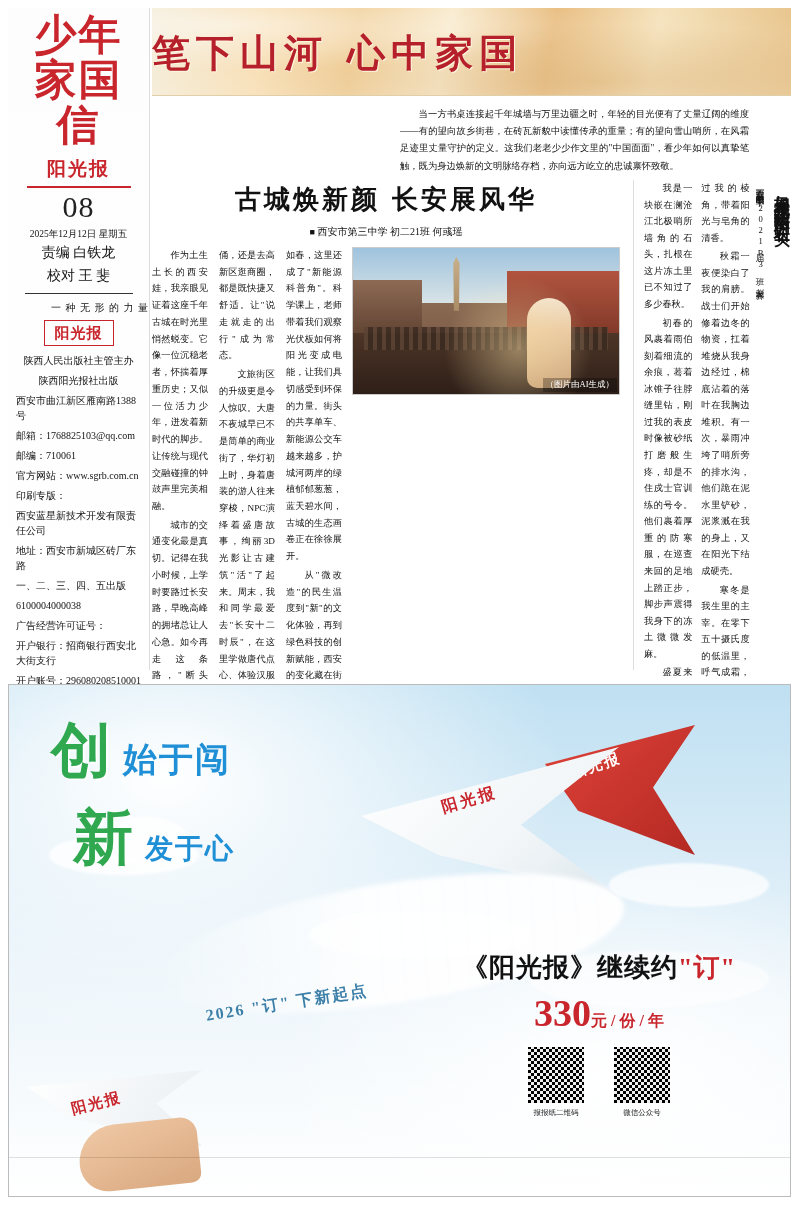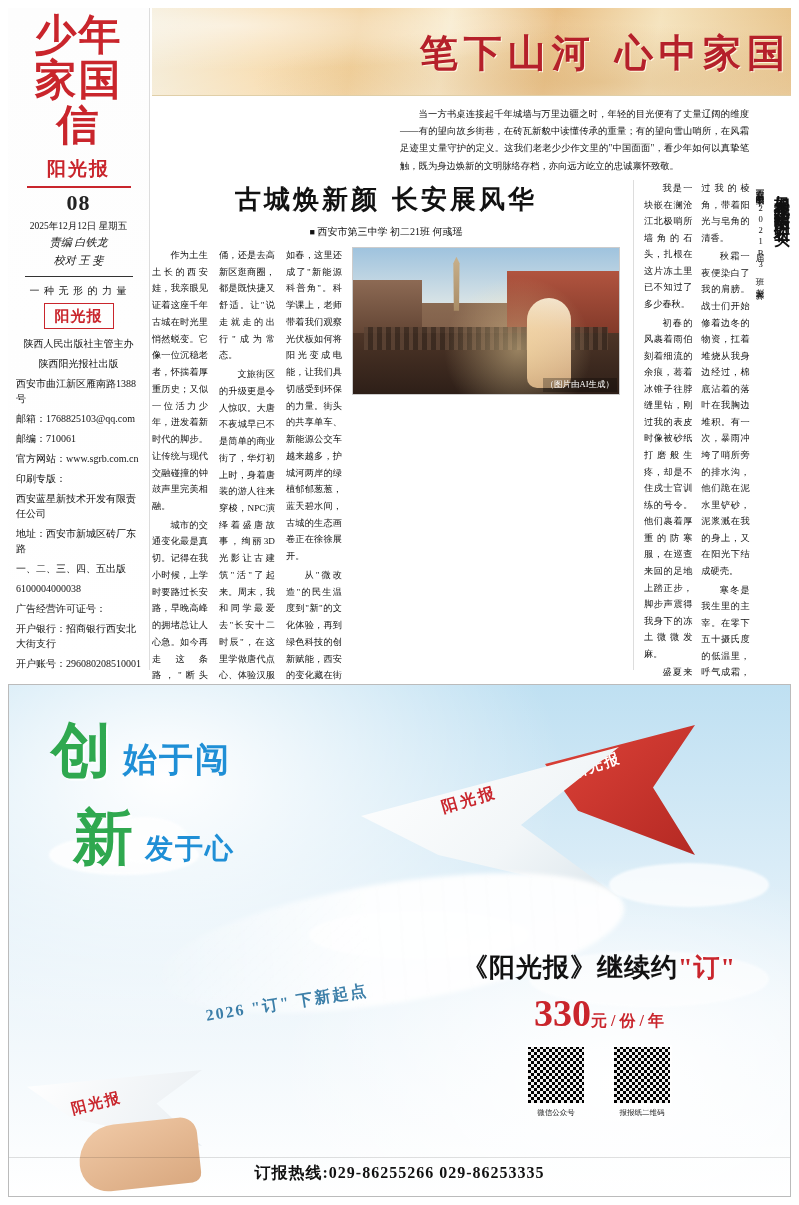--- a/index.html
+++ b/index.html
@@ -32,25 +32,25 @@
     padding-top: 6px;
   }
   .mast-title .l1 { font-size: 42px; letter-spacing: 2px; display:block; }
   .mast-title .l2 { font-size: 42px; letter-spacing: 2px; display:block; margin-top:2px;}
   .mast-title .l3 { font-size: 42px; letter-spacing: 2px; display:block; margin-top:2px;}
   .mast-sub {
     margin-top: 10px;
     font-size: 19px; color:#c9252c; font-weight:bold; letter-spacing:2px;
   }
   .mast-rule { width: 104px; height:2px; background:#c9252c; margin: 4px auto 2px; }
-  .mast-issue { font-size: 22px; color:#222; font-weight:bold; letter-spacing:1px; margin-top:2px;}
+  .mast-issue { font-size: 30px; color:#222; font-weight:normal; letter-spacing:1px; margin-top:2px;}
   .mast-date { font-size: 9.5px; color:#111; margin-top:4px; }
-  .mast-line { font-size: 11px; color:#111; margin-top:2px; line-height:1.45;font-style:italic;}
+  .mast-line { font-size: 14px; color:#111; margin-top:2px; line-height:1.45;}
   .mast-divider { width: 108px; height:1px; background:#333; margin: 7px auto; }
-  .mast-slogan { font-size: 10px; letter-spacing:1px; color:#111;}
+  .mast-slogan { font-size: 10px; letter-spacing:1px; color:#111;text-align:right;}
   .mast-logo {
     margin: 5px auto 3px; width: 70px; height: 26px; border:1px solid #c9252c;
     color:#c9252c; font-size:15px; font-weight:bold; line-height:24px; letter-spacing:1px;
   }
   .mast-body { font-size: 10px; line-height:1.5; color:#111; text-align:left; padding: 4px 8px 0 8px;}
   .mast-body p { margin: 0 0 5px 0; }
   .mast-body .ctr { text-align:center; }
 
   
   .main { position:absolute; left:152px; top:8px; width:639px; height:662px; }
@@ -63,21 +63,21 @@
     border-bottom:1px solid #e0cfa8;
     overflow:hidden;
   }
   .banner:after{
     content:""; position:absolute; inset:0;
     background:
       radial-gradient(ellipse at 12% 20%, rgba(255,255,255,.55), transparent 45%),
       radial-gradient(ellipse at 70% 85%, rgba(205,150,70,.35), transparent 55%);
   }
   .banner-title{
-    position:absolute; left:0; right:0; top:20px; text-align:right;
+    position:absolute; left:0; right:0; top:20px; text-align:left;
     font-family:"DejaVu Serif",serif; font-weight:bold; font-size:38px; letter-spacing:6px;
     color:#b5202a; z-index:2;
     text-shadow: 1px 1px 0 #fff6e0;
   }
 
   .lede {
     margin-top:10px; padding:0 42px 0 248px;
     font-size:9.3px; line-height:1.85; text-align:justify; color:#111;
   }
   .lede p{ margin:0; text-indent:2em;}
@@ -380,26 +380,25 @@
     <div class="ad-right">
       <div class="l1">
         <span>《阳光报》继续约</span><span class="hl">"订"</span>
       </div>
       <div class="price">
         <span class="num">330</span><span class="unit">元 / 份 / 年</span>
       </div>
       <div class="qr-row">
         <div>
           <div class="qr"></div>
-          <div class="qr-cap">微信公众号</div>
+          <div class="qr-cap">报报纸二维码</div>
         </div>
         <div>
           <div class="qr"></div>
-          <div class="qr-cap">报报纸二维码</div>
+          <div class="qr-cap">微信公众号</div>
         </div>
       </div>
     </div>
 
     <div class="ad-bottom-rule"></div>
-    <div class="hotline">订报热线:029-86255266 029-86253335</div>
   </div>
 
 </div>
 
 </body></html>

